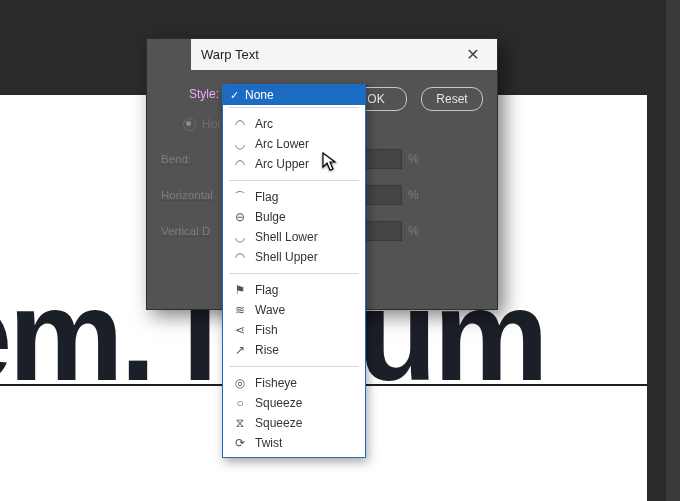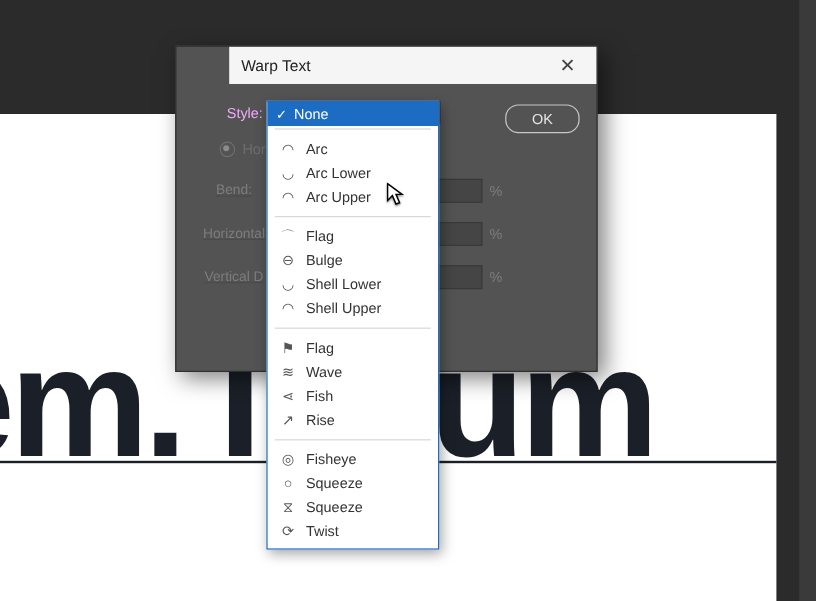--- a/index.html
+++ b/index.html
@@ -162,21 +162,20 @@
     align-items: center;
     margin: 0 0 16px 0;
   }
   .slider-label {
     width: 68px;
     color: #7d7d7d;
     font-size: 11.5px;
     text-decoration: underline;
     text-decoration-color: #4b4b4b;
     white-space: nowrap;
-    text-align: center;
   }
   .slider-track {
     width: 112px;
     margin-left: 4px;
   }
   .slider-field {
     width: 45px;
     height: 18px;
     border: 1px solid #393939;
     background: #454545;
@@ -327,20 +326,23 @@
       <span class="slider-track"></span>
       <span class="slider-field"></span>
       <span class="pct">%</span>
     </div>
   </div>
 
   <div class="sidebtns">
     <div class="pill">
         <span>OK</span>
       </div>
+    <div class="pill">
+        <span>Reset</span>
+      </div>
   </div>
 </div>
 
 <div class="dropdown">
   <div class="dd-sel">
     <span>None</span>
   </div>
   <div class="dd-sep"></div>
 
   <div class="dd-group">

